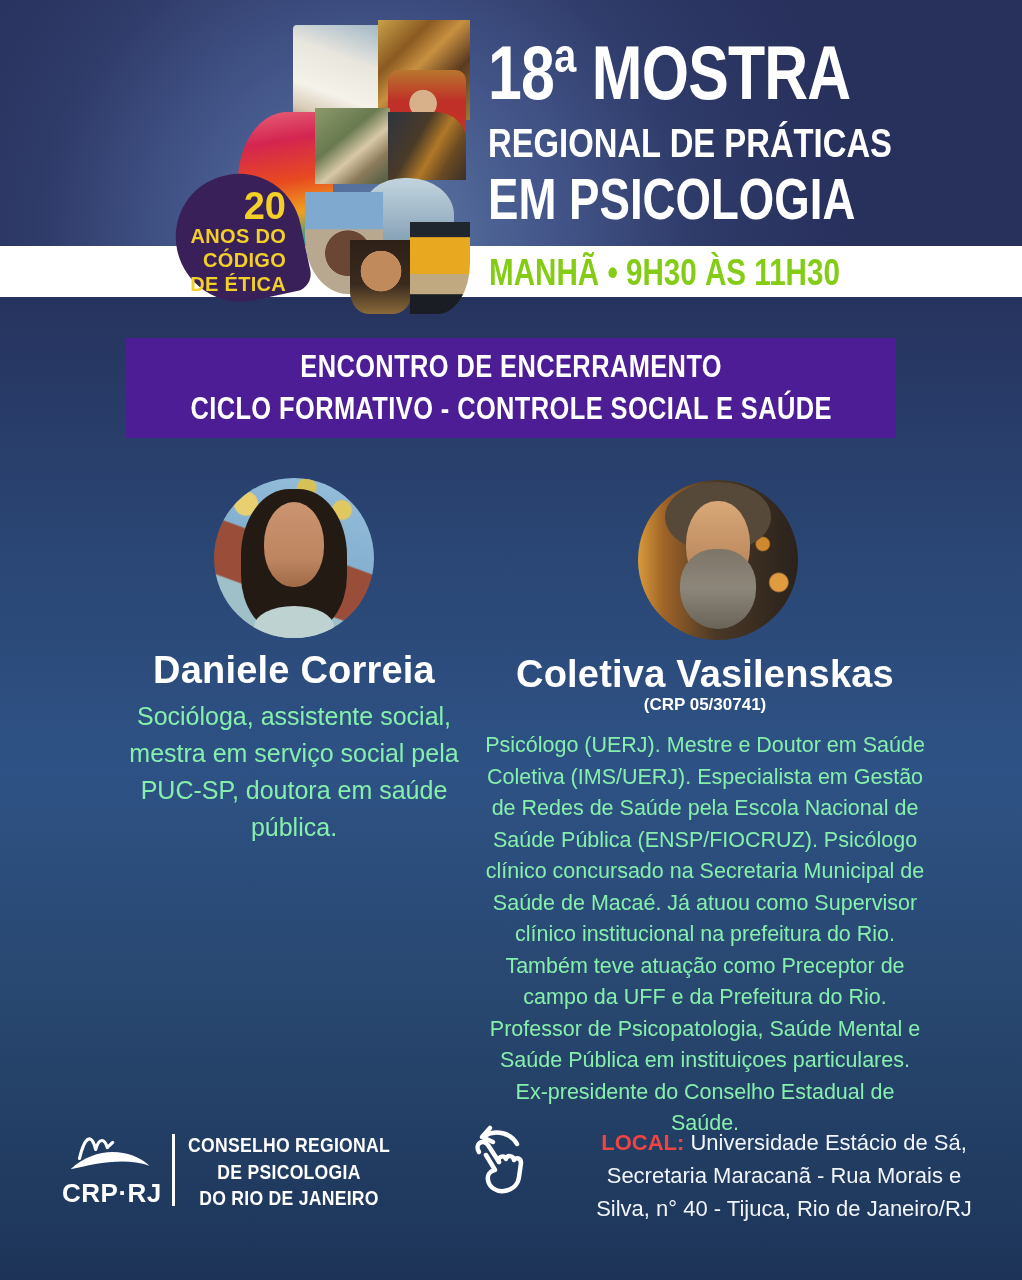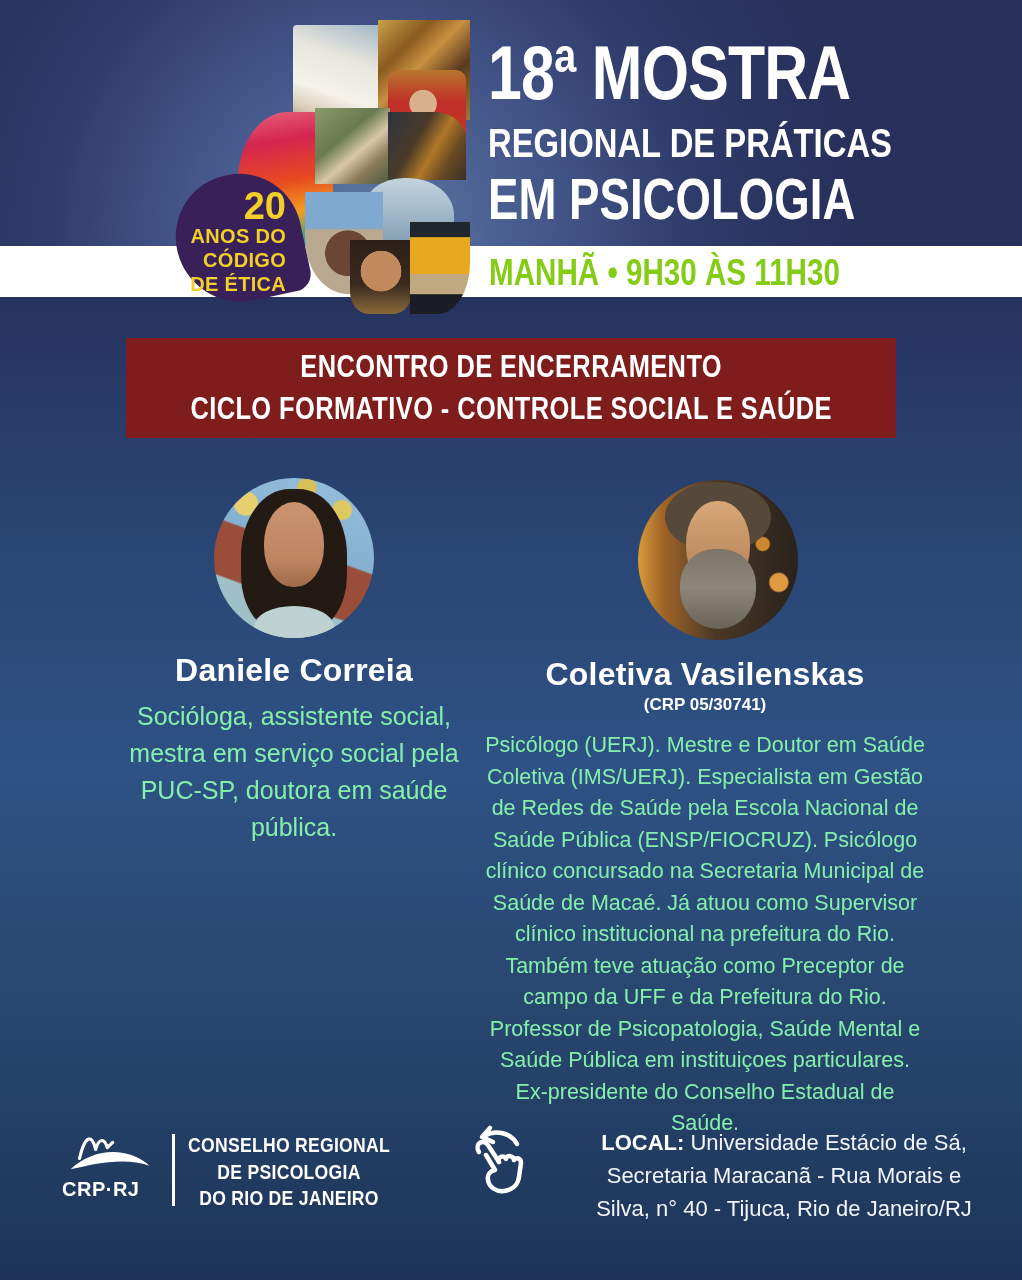--- a/index.html
+++ b/index.html
@@ -62,21 +62,21 @@
   .title-l1{font-size:76px;line-height:78px;letter-spacing:-1px;}
   .title-l2{font-size:41px;line-height:42px;margin-top:10px;letter-spacing:0;}
   .title-l3{font-size:57px;line-height:58px;margin-top:6px;}
   .schedule{
     position:absolute;left:489px;top:253px;z-index:6;color:#84cc16;
     font-size:37px;line-height:40px;
   }
   
   .banner{
     position:absolute;left:126px;top:338px;width:770px;height:100px;z-index:6;
-    background:#7f1d1d;display:flex;flex-direction:column;align-items:center;justify-content:center;
+    background:#4c1d95;display:flex;flex-direction:column;align-items:center;justify-content:center;
   }
   .banner span{display:inline-block;transform:scaleX(.82);transform-origin:center;
     white-space:nowrap;font-weight:bold;font-size:31px;line-height:42px;letter-spacing:.5px;}
   
   .avatar{position:absolute;width:160px;height:160px;border-radius:50%;overflow:hidden;z-index:6;}
   .avatar>div{position:absolute;}
   .av-d{left:214px;top:478px;}
   .av-d .bg{inset:0;
     background:radial-gradient(circle at 20% 16%,#e8d070 0 6%,transparent 7%),
       radial-gradient(circle at 80% 20%,#e0c860 0 5%,transparent 6%),
@@ -92,38 +92,38 @@
       radial-gradient(circle at 78% 40%,#d08830 0 4%,transparent 5%),
       linear-gradient(90deg,#d89a3a 0%,#a06428 16%,#4a3826 48%,#2a221c 100%);}
   .av-a .hair{left:17%;top:1%;width:66%;height:44%;background:#57493a;border-radius:50%;}
   .av-a .face{left:30%;top:13%;width:40%;height:56%;border-radius:48%;
     background:linear-gradient(180deg,#d8a878 0%,#c08e62 60%,#b07e52 100%);}
   .av-a .beard{left:26%;top:43%;width:48%;height:50%;border-radius:45% 45% 50% 50%;
     background:linear-gradient(180deg,#7d7568 0%,#8d867a 48%,#6a6458 100%);}
   .speaker{position:absolute;text-align:center;z-index:6;}
   .sp-left{left:114px;top:652px;width:360px;}
   .sp-right{left:480px;top:656px;width:450px;}
-  .sp-name{font-size:32px;font-weight:bold;line-height:36px;letter-spacing:.2px;color:#ffffff;}
+  .sp-name{font-size:38px;font-weight:bold;line-height:36px;letter-spacing:.2px;color:#ffffff;}
   .sp-reg{font-size:17px;font-weight:bold;line-height:22px;margin-top:2px;color:#ffffff;}
   .sp-bio{color:#86efac;}
   .bio-d{font-size:25px;line-height:37px;margin:10px auto 0;width:330px;}
   .bio-a{font-size:21.5px;line-height:31.5px;margin:14px auto 4px;width:446px;}
   
   .footer{position:absolute;left:0;top:1110px;width:1022px;height:170px;z-index:6;}
   .crp-logo{position:absolute;left:62px;top:18px;width:96px;height:52px;}
-  .crp-text{position:absolute;left:62px;top:68px;width:96px;
-    font-size:20px;font-weight:bold;letter-spacing:.5px;}
+  .crp-text{position:absolute;left:62px;top:68px;width:96px;text-align:center;
+    font-size:26px;font-weight:bold;letter-spacing:.5px;}
   .footer-divider{position:absolute;left:172px;top:24px;width:3px;height:72px;background:#ffffff;}
   .org-block{position:absolute;left:188px;top:22px;text-align:center;}
   .org-block span{display:block;font-weight:bold;font-size:20px;line-height:26.5px;
     transform:scaleX(.88);transform-origin:left center;white-space:nowrap;letter-spacing:.3px;}
   .hand-icon{position:absolute;left:455px;top:14px;width:80px;height:84px;}
   .local-block{position:absolute;left:588px;top:16px;width:392px;text-align:center;
     font-size:22px;line-height:33px;color:#f2f5fa;}
-  .loc-label{font-weight:bold;color:#ffffff;margin-top:24px;}
+  .loc-label{font-weight:bold;color:#ef4444;margin-top:24px;}
 </style>
 </head>
 <body>
 
 <div class="poster">
 
   <div class="bg-top"></div>
   <div class="band-white"></div>
   <div class="bg-main"></div>
 

